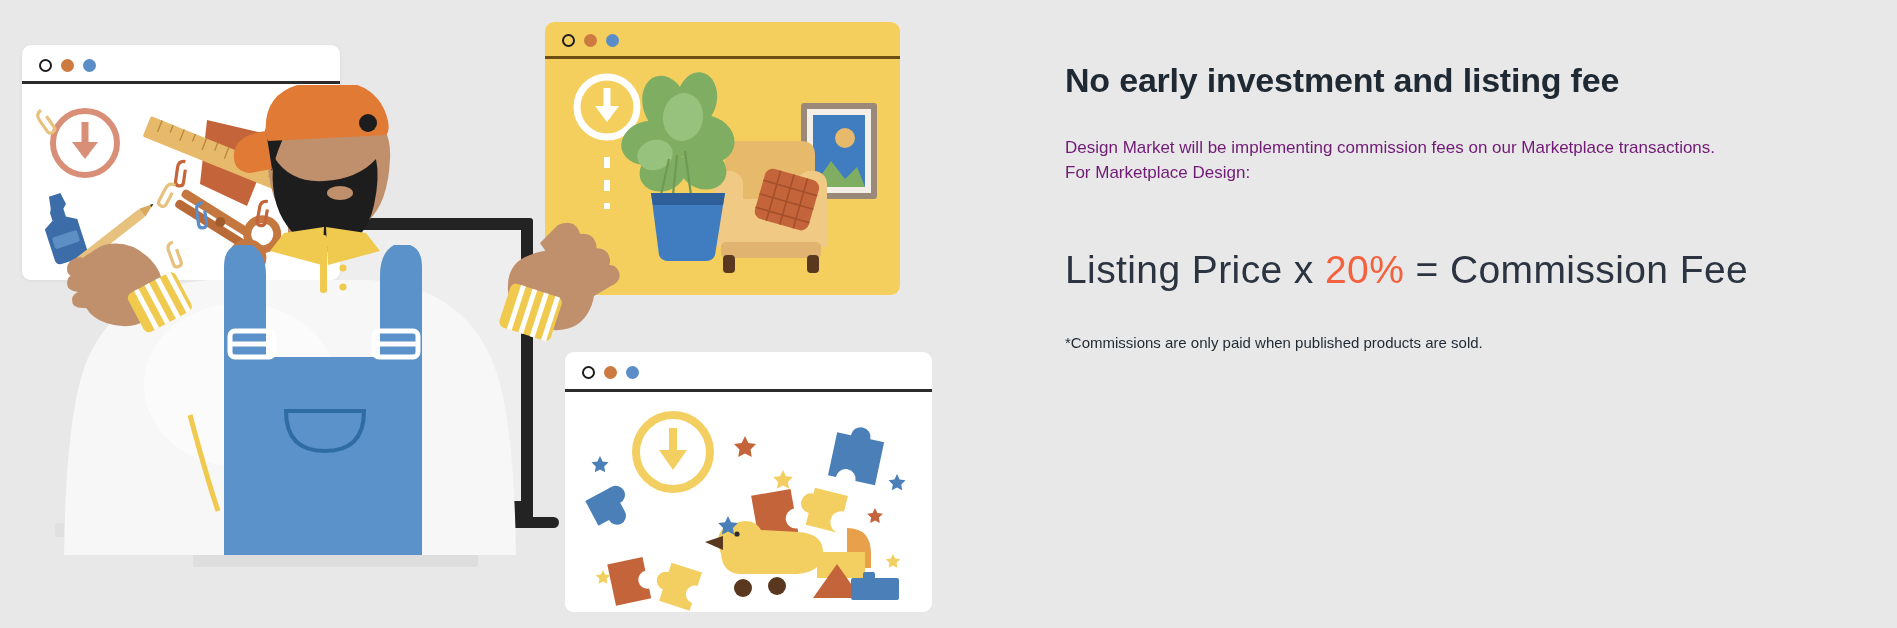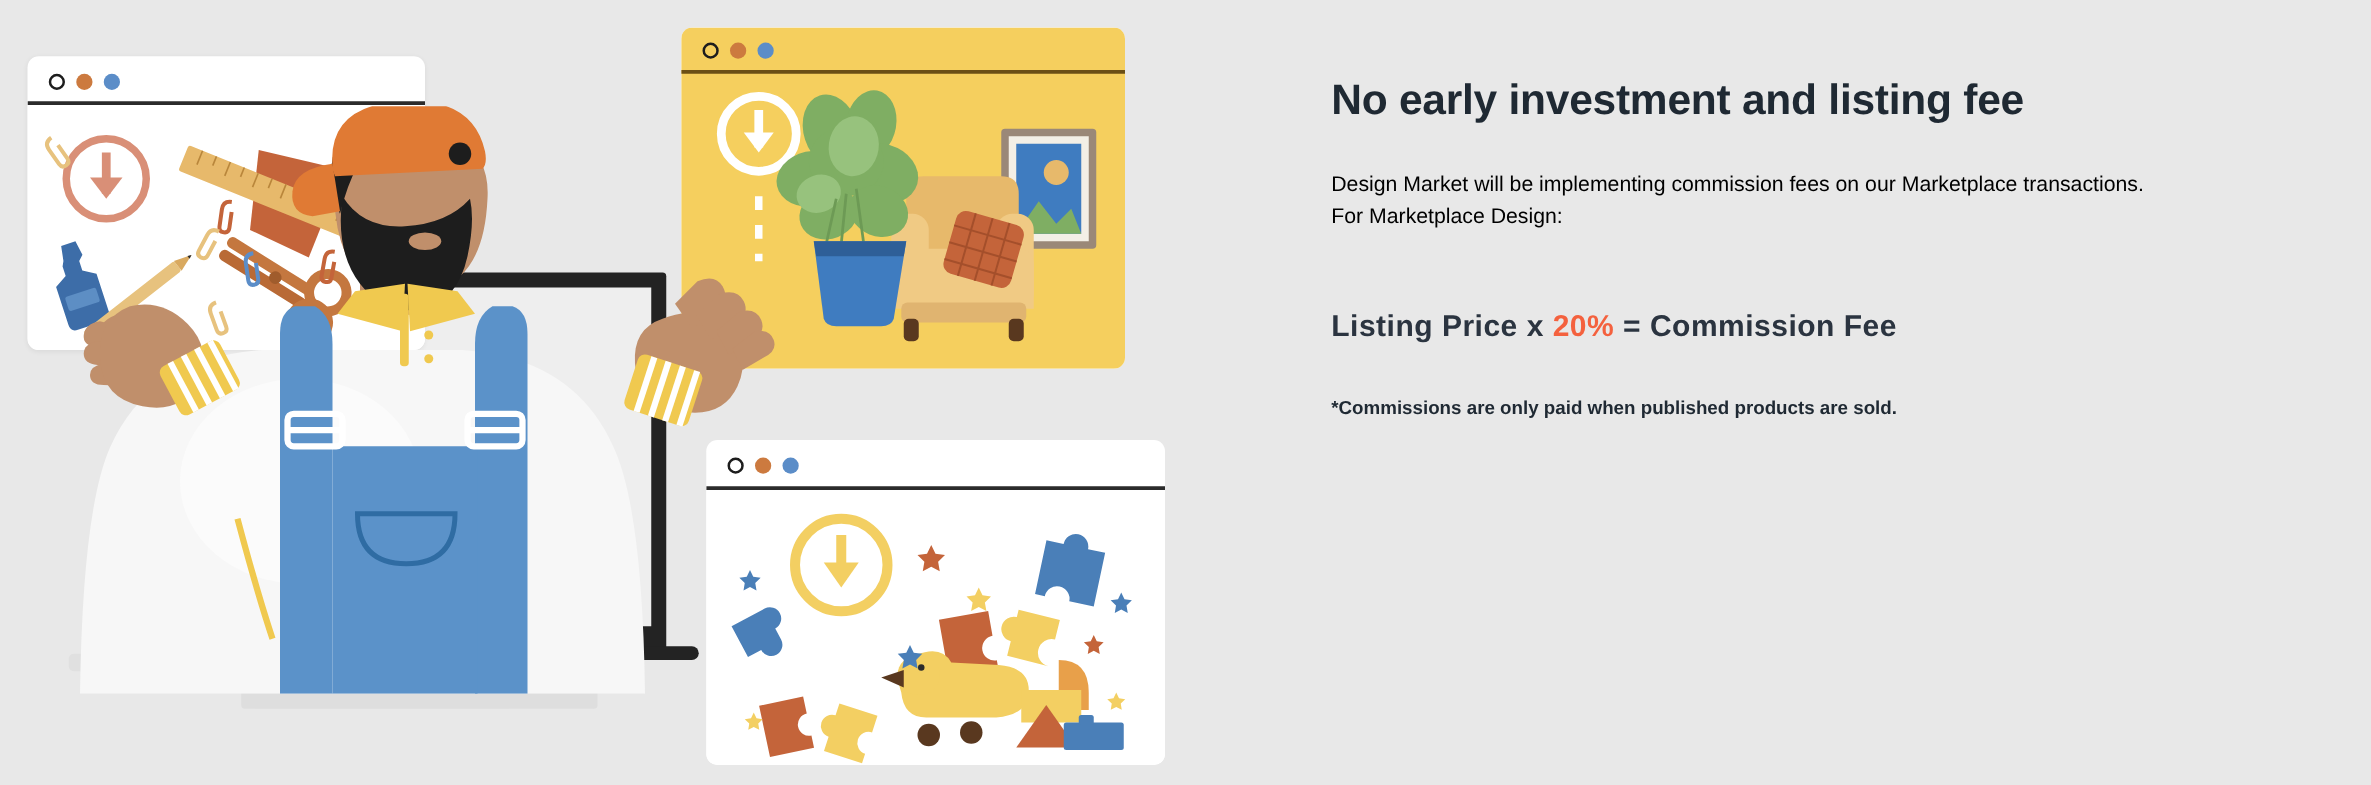--- a/index.html
+++ b/index.html
@@ -15,30 +15,30 @@
 
   #illustration { position:absolute; left:0; top:0; width:960px; height:628px; }
   #copy { position:absolute; left:1065px; top:60px; width:760px; }
 
   
   .headline {
     font-size:34px; font-weight:700; color:#1f2933;
     letter-spacing:-0.2px; line-height:1.2;
   }
   .body-copy {
-    margin-top:34px; font-size:17px; color:#000000; line-height:1.5;
+    margin-top:34px; font-size:17px; color:#701a75; line-height:1.5;
     font-weight:400;
   }
   .formula {
-    margin-top:62px; font-size:24px; font-weight:700; color:#2b3440;
+    margin-top:62px; font-size:39px; font-weight:400; color:#2b3440;
     letter-spacing:0.4px;
   }
   .formula .pct { color:#f4613e; }
   .note {
-    margin-top:42px; font-size:15px; font-weight:700; color:#1f2933;
+    margin-top:42px; font-size:15px; font-weight:400; color:#1f2933;
   }
 
   
   .card {
     position:absolute; border-radius:9px; overflow:hidden;
     background:#fff;
   }
   .card .bar { position:relative; height:100%; }
   .dots { position:absolute; display:flex; align-items:center; gap:9px; }
   .dot { width:13px; height:13px; border-radius:50%; }

